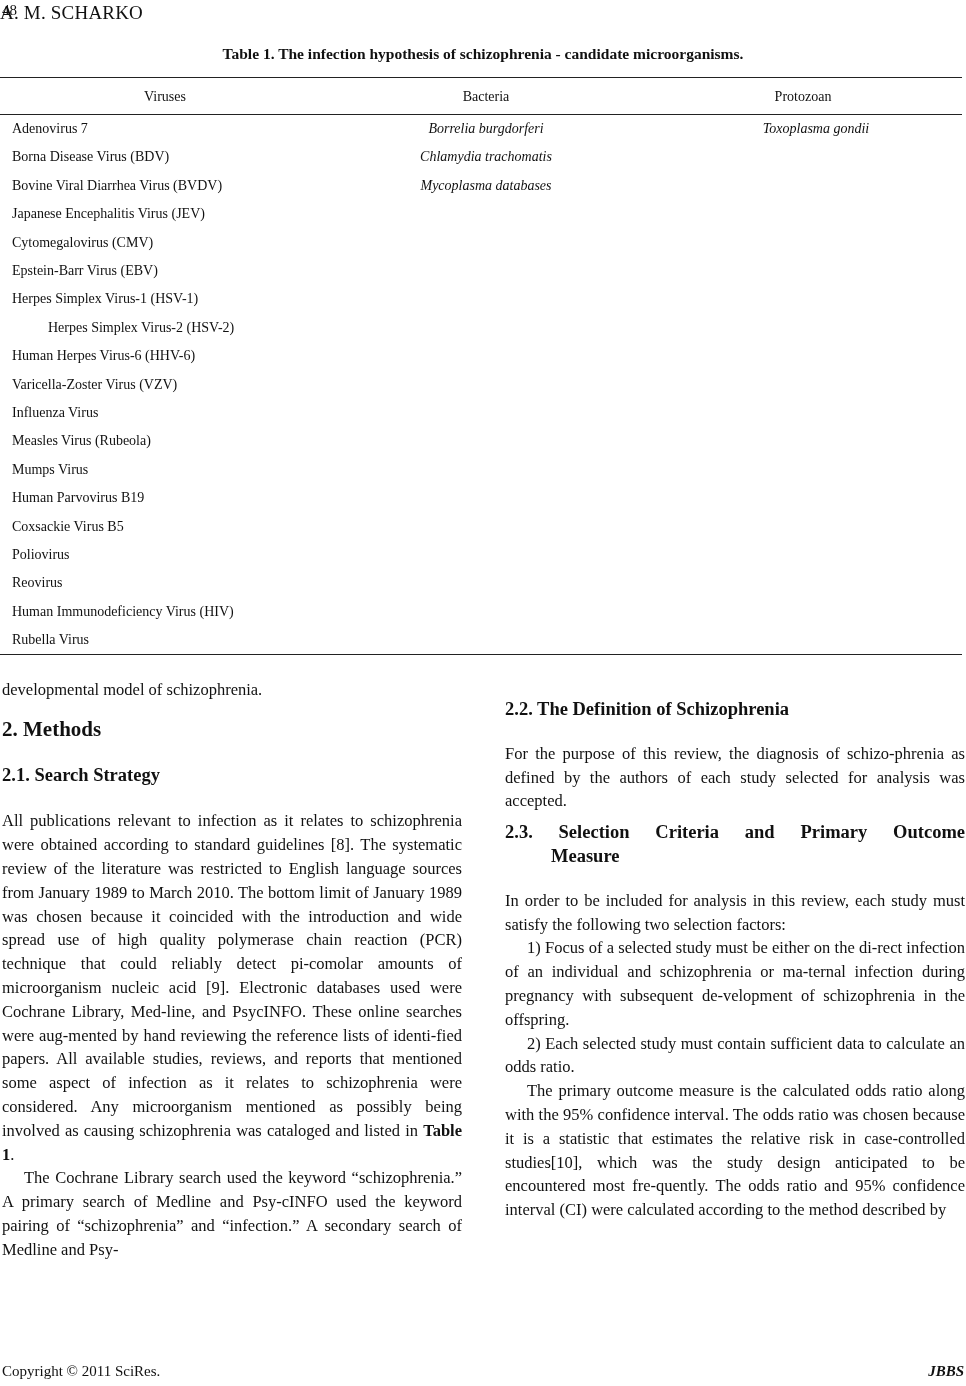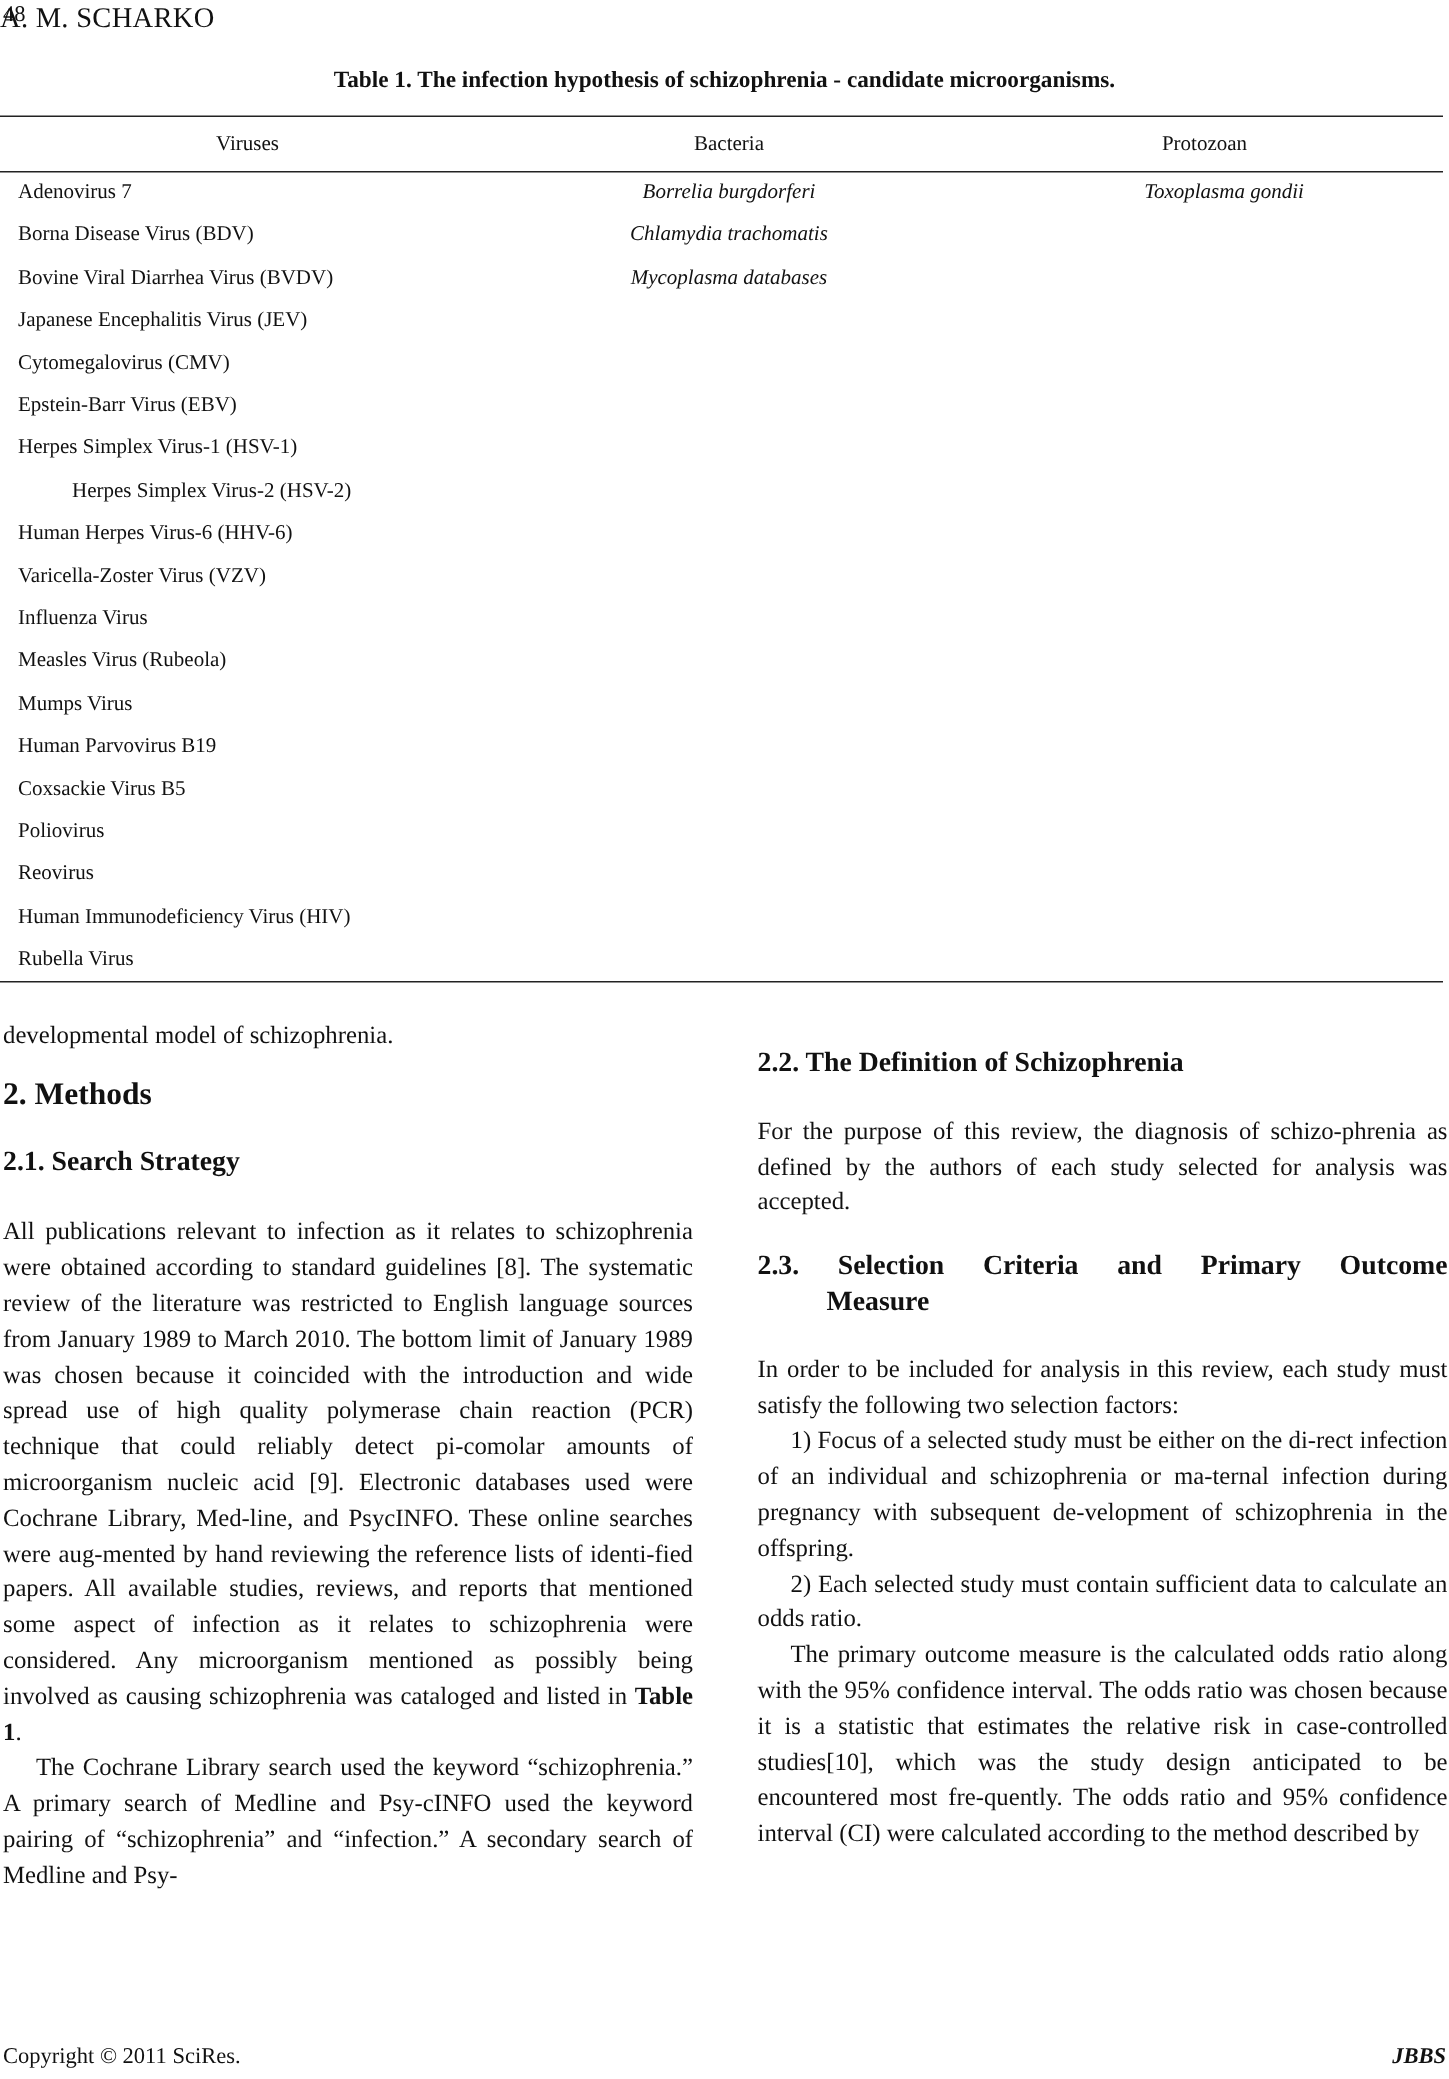--- a/index.html
+++ b/index.html
@@ -73,21 +73,21 @@
   <p>developmental model of schizophrenia.</p>
   <h2 style="margin-top:16px">2. Methods</h2>
   <h3 style="margin-top:22px">2.1. Search Strategy</h3>
   <p style="margin-top:22px"><span>All publications relevant to infection as it relates to schizophrenia were obtained according to standard guidelines [8]. The systematic review of the literature was restricted to English language sources from January 1989 to March 2010. The bottom limit of January 1989 was chosen because it coincided with the introduction and wide spread use of high quality polymerase chain reaction (PCR) technique that could reliably detect pi-comolar amounts of microorganism nucleic acid [9]. Electronic databases used were Cochrane Library, Med-line, and PsycINFO. These online searches were aug-mented by hand reviewing the reference lists of identi-fied papers. All available studies, reviews, and reports that mentioned some aspect of infection as it relates to schizophrenia were considered. Any microorganism mentioned as possibly being involved as causing schizophrenia was cataloged and listed in </span><span class="b">Table 1</span><span>.</span></p>
   <p class="indent">The Cochrane Library search used the keyword “schizophrenia.” A primary search of Medline and Psy-cINFO used the keyword pairing of “schizophrenia” and “infection.” A secondary search of Medline and Psy-</p>
 </div>
 
 <div class="col col-right">
   <h3 style="margin-top:20px">2.2. The Definition of Schizophrenia</h3>
   <p style="margin-top:20px">For the purpose of this review, the diagnosis of schizo-phrenia as defined by the authors of each study selected for analysis was accepted.</p>
-  <h3 style="margin-top:20px; text-align:justify; text-align-last:justify"><span>2.3.</span> <span>Selection Criteria and Primary Outcome</span></h3>
+  <h3 style="margin-top:8px; text-align:justify; text-align-last:justify"><span>2.3.</span> <span>Selection Criteria and Primary Outcome</span></h3>
   <h3 style="padding-left:46px">Measure</h3>
   <p style="margin-top:20px">In order to be included for analysis in this review, each study must satisfy the following two selection factors:</p>
   <p class="indent">1) Focus of a selected study must be either on the di-rect infection of an individual and schizophrenia or ma-ternal infection during pregnancy with subsequent de-velopment of schizophrenia in the offspring.</p>
   <p class="indent">2) Each selected study must contain sufficient data to calculate an odds ratio.</p>
   <p class="indent">The primary outcome measure is the calculated odds ratio along with the 95% confidence interval. The odds ratio was chosen because it is a statistic that estimates the relative risk in case-controlled studies[10], which was the study design anticipated to be encountered most fre-quently. The odds ratio and 95% confidence interval (CI) were calculated according to the method described by</p>
 </div>
 
 <div class="footer-left">Copyright © 2011 SciRes.</div>
 <div class="footer-right">JBBS</div>
 

